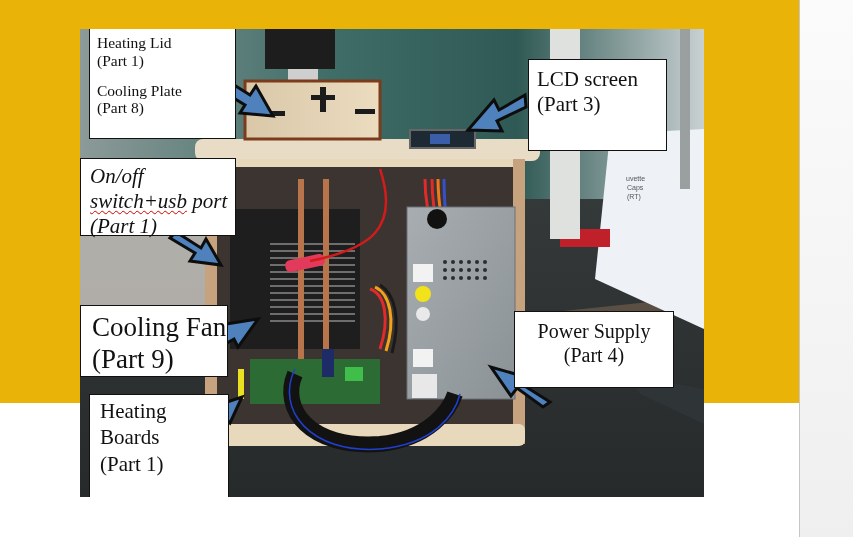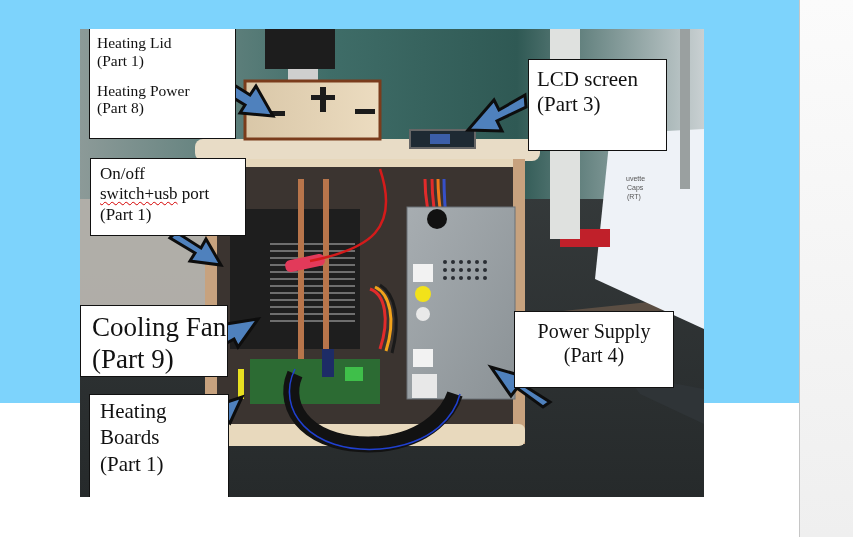--- a/index.html
+++ b/index.html
@@ -1,37 +1,37 @@
 <!DOCTYPE html>
 <html><head>
 <meta charset="utf-8">
 <style>
   html, body { margin:0; padding:0; }
   body {
     width:853px; height:537px; overflow:hidden; position:relative;
     background:#ffffff;
     font-family:"Liberation Serif", serif;
   }
-  .page { position:absolute; left:0; top:0; width:799px; height:403px; background:#7dd3fc; }
+  .page { position:absolute; left:0; top:0; width:799px; height:403px; background:#eab308; }
   .side-pane {
     position:absolute; left:799px; top:0; width:54px; height:537px;
     background:linear-gradient(#fbfbfb,#efefef);
     border-left:1px solid #c6c6c6;
   }
   .figure { position:absolute; left:80px; top:29px; width:624px; height:468px; overflow:hidden; background:#3a3f3e; }
   .figure svg.photo { position:absolute; left:0; top:0; }
   .callout {
     position:absolute; background:#fff; border:1.5px solid #111; box-sizing:border-box;
     color:#111; line-height:1.15; padding:3px 7px;
   }
   .callout .line { display:block; white-space:nowrap; }
   .c1 { left:9px; top:-1px; width:147px; height:111px; font-size:15.5px; padding-top:5px; }
   .c1 .gap { height:12px; }
   .c3 { left:448px; top:30px; width:139px; height:92px; font-size:21px; padding:7px 8px; line-height:1.2; }
-  .c7 { left:10px; top:129px; width:156px; height:78px; font-size:17px; padding:5px 9px; line-height:1.2; }
+  .c7 { left:0; top:129px; width:156px; height:78px; font-size:21px; padding:5px 9px; line-height:1.2;font-style:italic; }
   .c7 .spell { text-decoration:underline wavy #d40000; text-decoration-thickness:1px; text-underline-offset:2px;text-align:center; }
   .c5 { left:0; top:276px; width:148px; height:72px; font-size:27px; padding:5px 11px; line-height:1.2; }
   .c4 { left:434px; top:282px; width:160px; height:77px; font-size:20px; padding:7px 8px; line-height:1.2;text-align:center; }
   .c6 { left:9px; top:365px; width:140px; height:103px; font-size:21px; padding:3px 10px; line-height:1.25; border-bottom:none; }
   .arrows { position:absolute; left:0; top:0; pointer-events:none; }
 </style>
 </head>
 <body>
 
 <div class="page">
@@ -169,21 +169,21 @@
         <polygon points="116,320 144,305 140,296 178,290 158,318 154,310 122,328"></polygon>
         <polygon points="107,397 135,387 132,378 162,368 150,394 144,389 112,403"></polygon>
         <polygon points="470,373 443,356 449,349 411,338 431,367 437,359 463,378"></polygon>
       </g>
     </svg>
 
     <div class="callout c1">
       <span class="line">Heating Lid</span>
       <span class="line">(Part 1)</span>
       <span class="line gap"></span>
-      <span class="line">Heating Power</span>
+      <span class="line">Cooling Plate</span>
       <span class="line">(Part 8)</span>
     </div>
     <div class="callout c3">
       <span class="line">LCD screen</span>
       <span class="line">(Part 3)</span>
     </div>
     <div class="callout c7">
       <span class="line">On/off</span>
       <span class="line"><span class="spell">switch+usb</span> port</span>
       <span class="line">(Part 1)</span>

